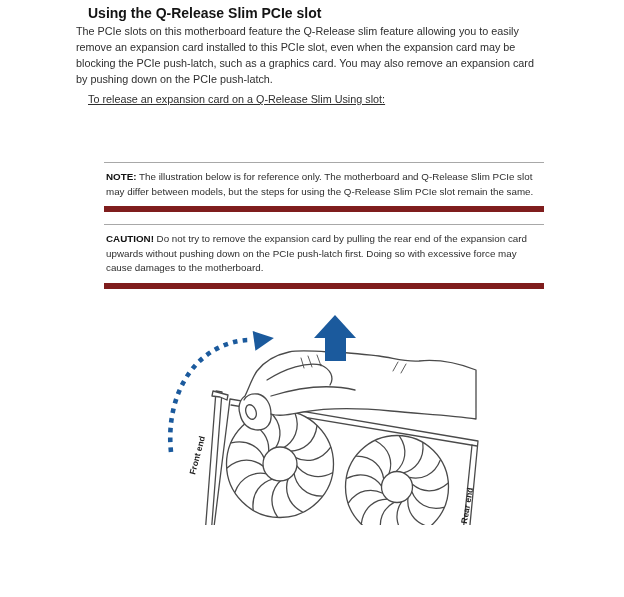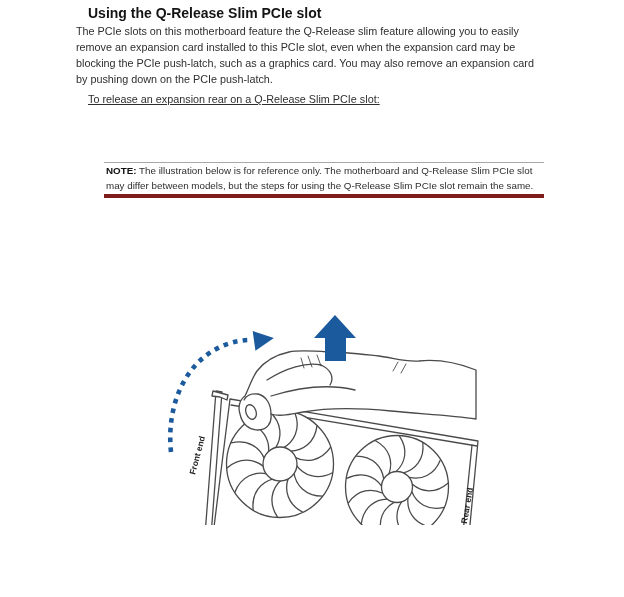--- a/index.html
+++ b/index.html
@@ -21,50 +21,53 @@
   }
   .intro{top:23px;}
   .proc-heading{
     position:absolute;left:88px;top:91px;width:472px;
     font-size:10.8px;line-height:16px;color:#2e2e2e;
     text-decoration:underline;
   }
   .proc-para{top:107px;}
   .rulebox{
     position:absolute;left:104px;width:440px;
-    border-top:1px solid #a8a8a8;border-bottom:4px solid #7f1d1d;
+    border-top:1px solid #a8a8a8;border-bottom:6px solid #7f1d1d;
     font-size:9.8px;line-height:14.5px;color:#2e2e2e;
-    padding:1px 2px;box-sizing:border-box;
+    padding:7px 2px;box-sizing:border-box;
   }
   .notebox{top:162px;}
   .cautionbox{top:224px;}
   .rulebox b{color:#111;}
   .figure{position:absolute;left:8px;top:300px;width:624px;height:297px;}
   svg text{font-family:"Liberation Sans", sans-serif;}
   .lineart{stroke:#4a4a4a;fill:none;stroke-width:1.3;stroke-linejoin:round;stroke-linecap:round;}
   .whitefill{fill:#ffffff;}
   .cardlabel{font-size:8.5px;font-weight:bold;fill:#222222;}
   .latchlabel{font-size:9.5px;font-weight:bold;fill:#161616;}
 </style>
 </head>
 <body>
 
 <div class="page">
 
   <div class="doc-title">Using the Q-Release Slim PCIe slot</div>
 
   <div class="body-para intro">The PCIe slots on this motherboard feature the Q-Release slim feature allowing you to easily remove an expansion card installed to this PCIe slot, even when the expansion card may be blocking the PCIe push-latch, such as a graphics card. You may also remove an expansion card by pushing down on the PCIe push-latch.</div>
 
-  <div class="proc-heading">To release an expansion rear on a Q-Release Slim PCIe slot:</div>
+  <div class="proc-heading">To release an expansion card on a Q-Release Slim Using slot:</div>
 
 
   <div class="rulebox notebox">
     <b>NOTE:</b><span> The illustration below is for reference only. The motherboard and Q-Release Slim PCIe slot may differ between models, but the steps for using the Q-Release Slim PCIe slot remain the same.</span>
   </div>
 
+  <div class="rulebox cautionbox">
+    <b>CAUTION!</b><span> Do not try to remove the expansion card by pulling the rear end of the expansion card upwards without pushing down on the PCIe push-latch first. Doing so with excessive force may cause damages to the motherboard.</span>
+  </div>
 
   <div class="figure">
     <svg width="624" height="297" viewBox="0 0 624 297" xmlns="http://www.w3.org/2000/svg">
       <defs>
         <path id="blade" d="M 3,-16 C 14,-22 21,-35 15,-51" fill="none"></path>
       </defs>
 
       <g>
 
         <g>

